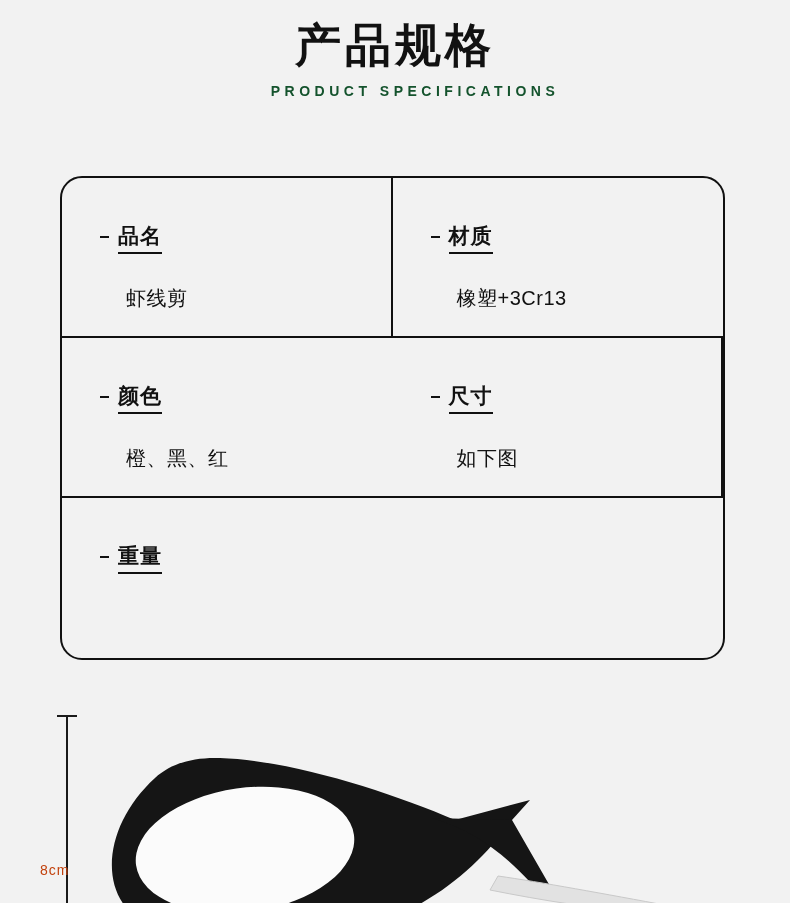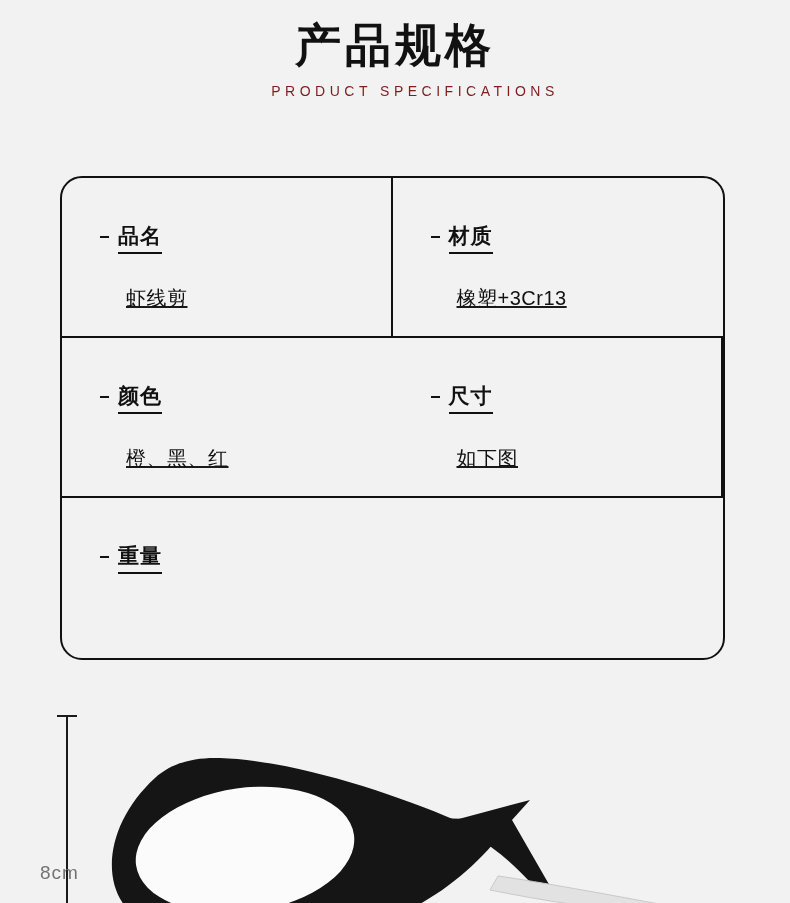--- a/index.html
+++ b/index.html
@@ -33,22 +33,22 @@
     letter-spacing: 4px;
     color: #111;
     line-height: 1.2;
     margin: 0;
     text-align: center;
   }
   .title-en {
     margin-top: 10px;
     font-size: 14px;
     letter-spacing: 4.5px;
-    color: #7f1d1d;
-    font-weight: normal;
+    color: #14532d;
+    font-weight: bold;
     margin-left: 40px;
   }
 
   
   .spec-table {
     position: absolute;
     left: 60px;
     top: 176px;
     width: 665px;
     height: 484px;
@@ -58,21 +58,20 @@
     display: grid;
     grid-template-columns: 1fr 1fr;
     grid-template-rows: 1fr 1fr 1fr;
     overflow: hidden;
     background: transparent;
   }
   .cell {
     box-sizing: border-box;
     padding: 44px 0 0 38px;
     position: relative;
-    text-decoration: underline;
   }
   .cell.border-right { border-right: 2px solid #111; }
   .cell.border-bottom { border-bottom: 2px solid #111; }
 
   .cell-label {
     font-size: 21px;
     font-weight: bold;
     color: #111;
     letter-spacing: 1px;
     display: inline-block;
@@ -121,22 +120,22 @@
     left: 57px;
     top: 25px;
     width: 20px;
     height: 2px;
     background: #1a1a1a;
   }
   .dim-label {
     position: absolute;
     left: 40px;
     top: 172px;
-    font-size: 19px;
-    color: #737373;
+    font-size: 14px;
+    color: #c2410c;
     letter-spacing: 1px;
   }
 
   
   .scissors {
     position: absolute;
     left: 60px;
     top: 10px;
   }
 </style>

